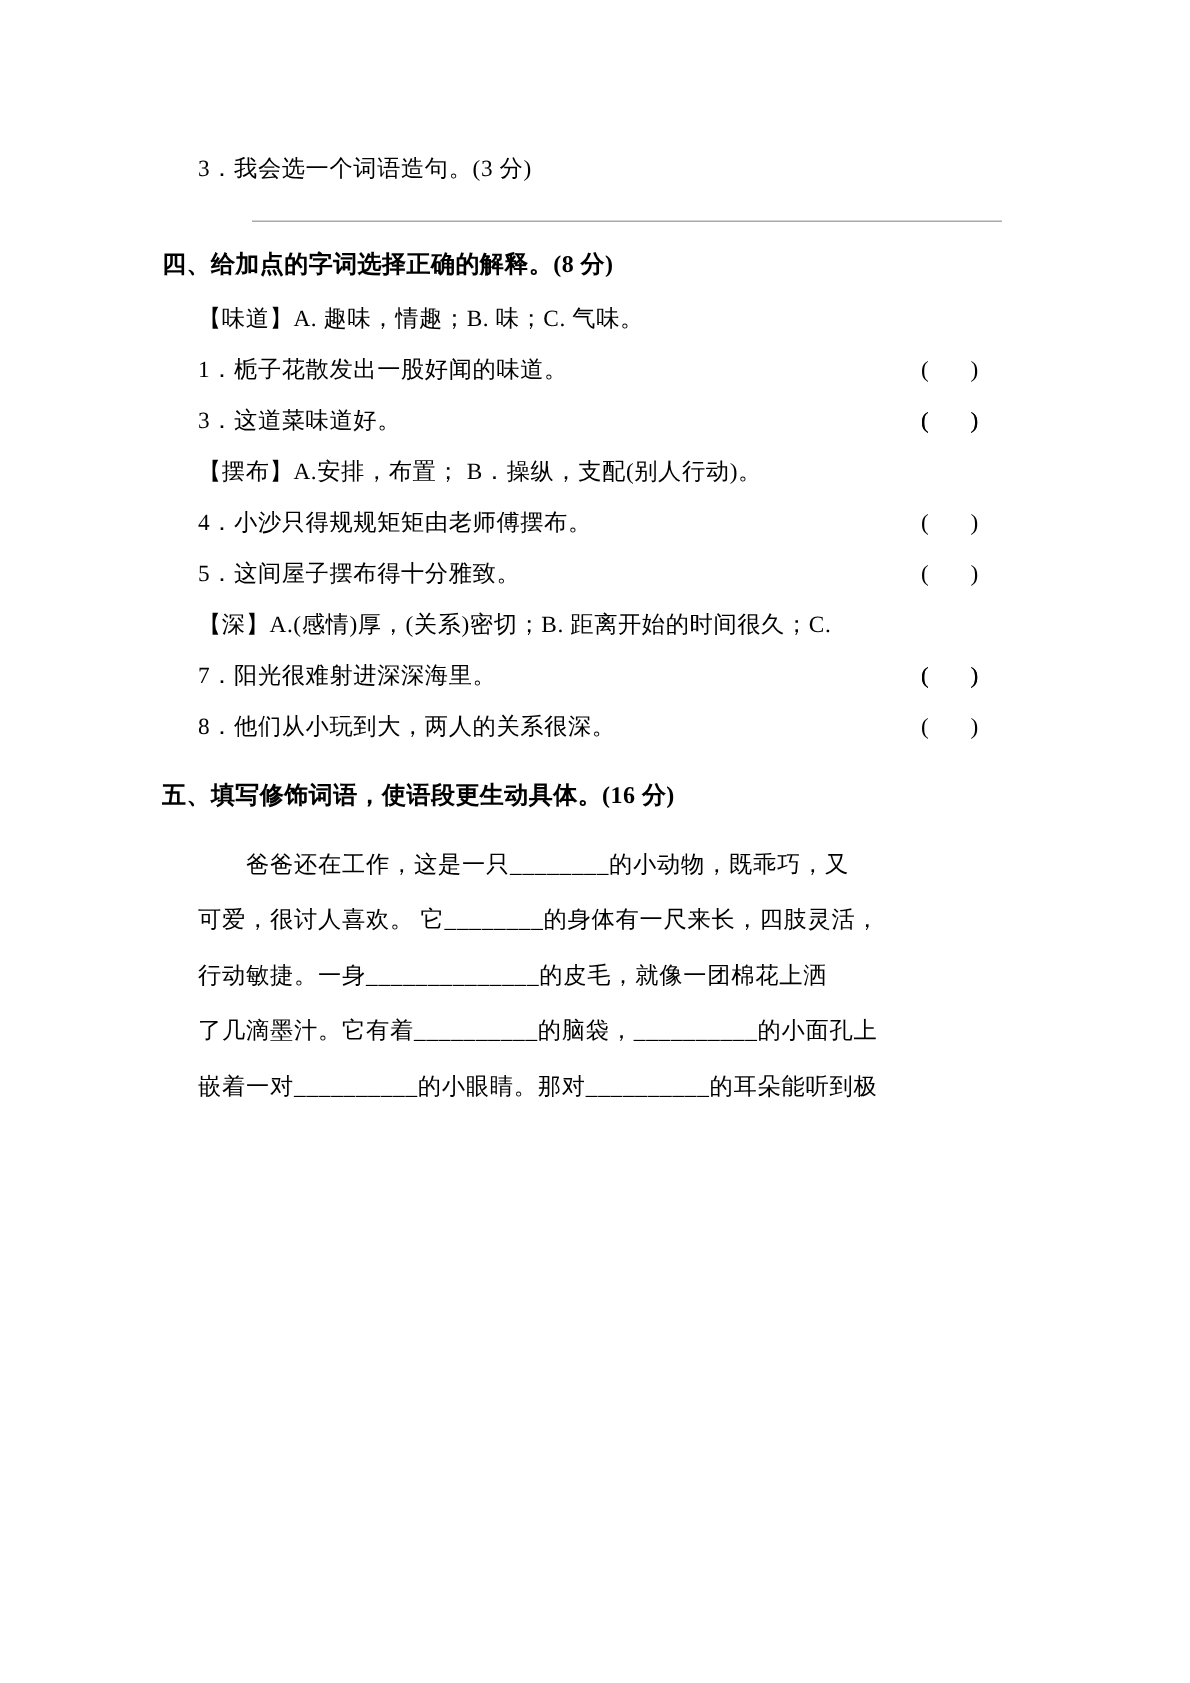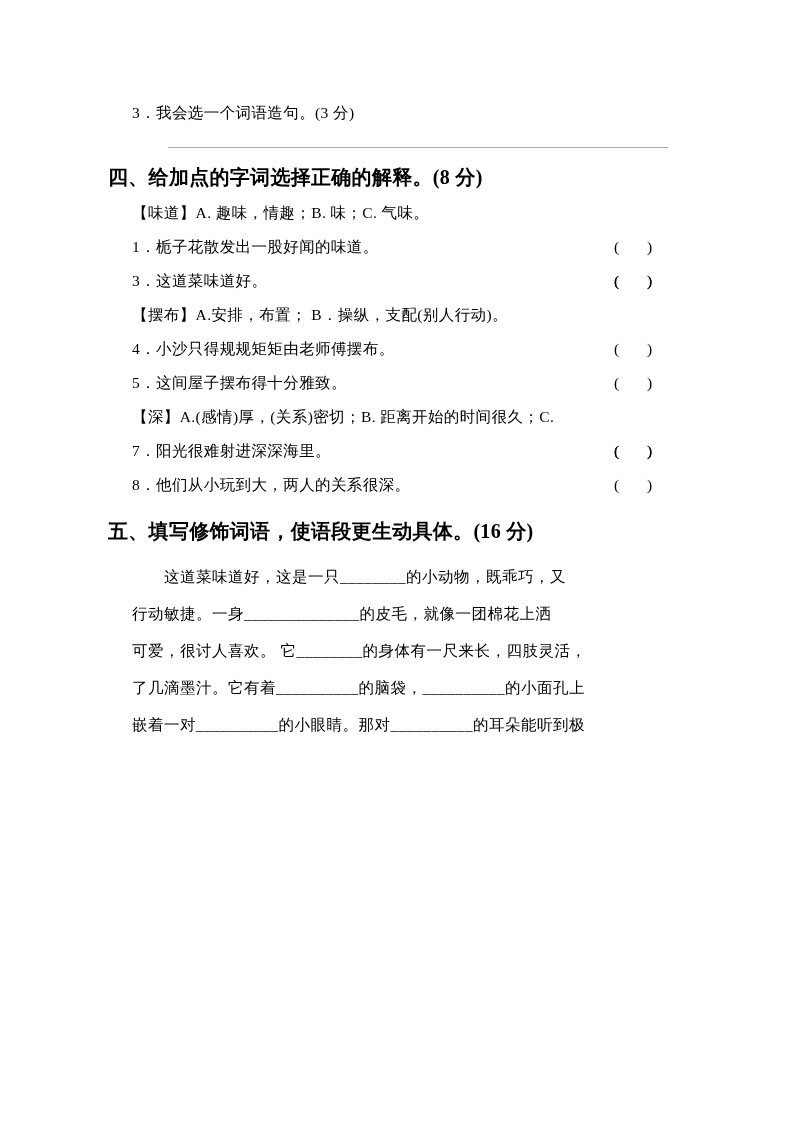--- a/index.html
+++ b/index.html
@@ -36,21 +36,21 @@
     line-height: 34px;
     letter-spacing: 0.4px;
     white-space: nowrap;
   }
   .indent1 { padding-left: 24px; }
   .indent2 { padding-left: 24px; }
   .indent3 { padding-left: 60px; }
 
   .section-head {
     font-weight: bold;
-    font-size: 20px;
+    font-size: 16px;
     line-height: 34px;
     letter-spacing: 0.3px;
     margin-top: 12px;
     margin-bottom: 2px;
   }
 
   
   .answer-line {
     margin: 16px 0 6px 60px;
     width: 500px;
@@ -127,21 +127,21 @@
       <span class="paren">(    )</span>
     </div>
     <div class="row indent2">
       <span>8．他们从小玩到大，两人的关系很深。</span>
       <span class="paren">(    )</span>
     </div>
 
     <div class="section-head">五、填写修饰词语，使语段更生动具体。(16 分)</div>
 
     <div class="para">
-      <div class="nowrapline first">这道菜味道好，这是一只________的小动物，既乖巧，又</div>
+      <div class="nowrapline first">爸爸还在工作，这是一只________的小动物，既乖巧，又</div>
+      <div class="nowrapline">可爱，很讨人喜欢。 它________的身体有一尺来长，四肢灵活，</div>
       <div class="nowrapline">行动敏捷。一身______________的皮毛，就像一团棉花上洒</div>
-      <div class="nowrapline">可爱，很讨人喜欢。 它________的身体有一尺来长，四肢灵活，</div>
       <div class="nowrapline">了几滴墨汁。它有着__________的脑袋，__________的小面孔上</div>
       <div class="nowrapline">嵌着一对__________的小眼睛。那对__________的耳朵能听到极</div>
     </div>
 
   </div>
 </div>
 
 </body></html>

